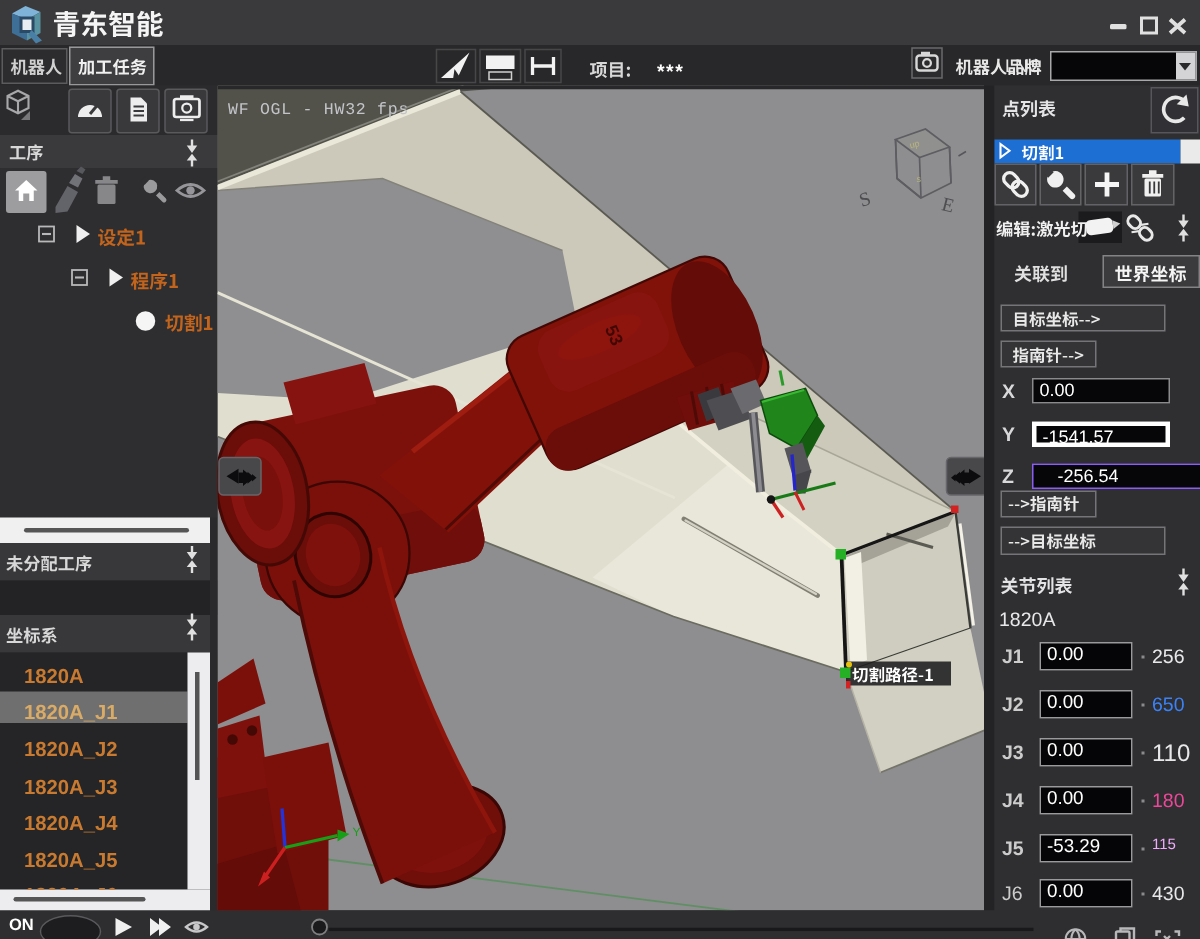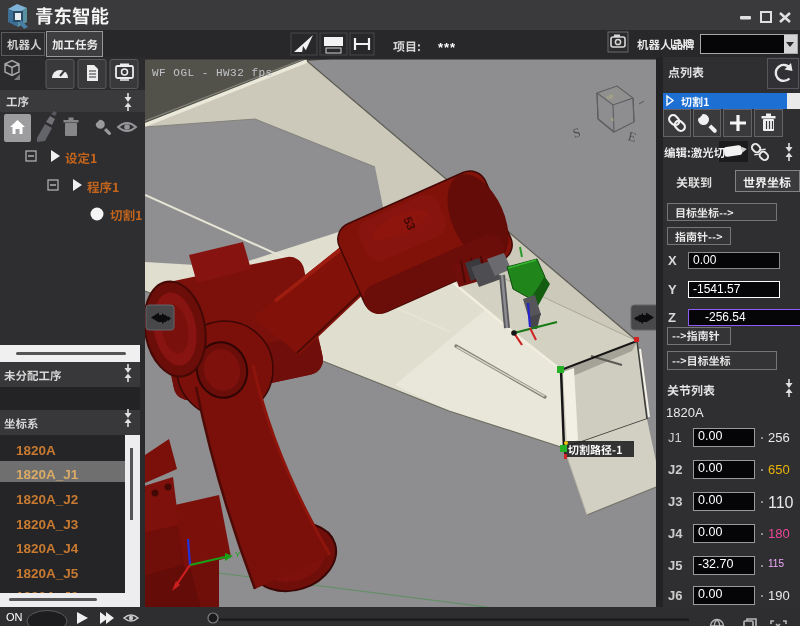--- a/index.html
+++ b/index.html
@@ -168,52 +168,52 @@
 <div class="abs" style="left:663px;top:109px;width:28px;height:28px;background:#3a3a3c;border:1px solid #636367"></div>
 <div class="abs" style="left:693px;top:109px;width:28px;height:28px;background:#3a3a3c;border:1px solid #636367"></div>
 <div class="abs" style="left:723px;top:109px;width:29px;height:28px;background:#3a3a3c;border:1px solid #636367"></div>
 <div class="abs" style="left:754px;top:109px;width:29px;height:28px;background:#3a3a3c;border:1px solid #636367"></div>
 <div class="abs" style="left:735px;top:170px;width:65px;height:22px;background:#3b3b3d;border:1px solid #838385"></div>
 <div class="abs" style="left:667px;top:203px;width:110px;height:18px;background:#343436;border:1px solid #757579"></div>
 <div class="abs" style="left:667px;top:227px;width:64px;height:18px;background:#343436;border:1px solid #757579"></div>
 <div class="abs" style="left:668px;top:253px;color:#d8d8da;font-size:13px;font-weight:bold">X</div>
 <div class="abs" style="left:688px;top:252px;width:92px;height:17px;background:#060608;border:1px solid #8a8a8c;color:#fff;font-size:12px;padding-left:4px">0.00</div>
 <div class="abs" style="left:668px;top:282px;color:#d8d8da;font-size:13px;font-weight:bold">Y</div>
-<div class="abs" style="left:688px;top:281px;width:92px;height:17px;background:#060608;border:1px solid #ffffff;color:#fff;font-size:12px;padding-left:4px">-1541.57</div>
+<div class="abs" style="left:688px;top:281px;width:92px;height:17px;background:#060608;border:3px solid #ffffff;color:#fff;font-size:12px;padding-left:4px">-1541.57</div>
 <div class="abs" style="left:668px;top:310px;color:#d8d8da;font-size:13px;font-weight:bold">Z</div>
 <div class="abs" style="left:688px;top:309px;width:116px;height:17px;background:#060608;border:1px solid #8b5cf6;color:#fff;font-size:12px;padding-left:16px">-256.54</div>
 <div class="abs" style="left:667px;top:327px;width:64px;height:18px;background:#343436;border:1px solid #757579"></div>
 <div class="abs" style="left:667px;top:351px;width:110px;height:19px;background:#343436;border:1px solid #757579"></div>
 <div class="abs" style="left:666px;top:405px;color:#e8e8ea;font-size:13px">1820A</div>
-<div class="abs" style="left:668px;top:430px;color:#ccc;font-size:13px;font-weight:normal">J1</div>
+<div class="abs" style="left:668px;top:430px;color:#ccc;font-size:13px;font-weight:bold">J1</div>
 <div class="abs" style="left:693px;top:428px;width:62px;height:19px;background:#050507;border:1px solid #9a9a9c;color:#fff;font-size:12.5px;padding-left:4px">0.00</div>
 <div class="abs" style="left:761px;top:437px;width:2px;height:2px;background:#8a8a8c"></div>
 <div class="abs" style="left:768px;top:430px;color:#e8e8ea;font-size:13px">256</div>
 <div class="abs" style="left:668px;top:462px;color:#ccc;font-size:13px;font-weight:bold">J2</div>
 <div class="abs" style="left:693px;top:460px;width:62px;height:19px;background:#050507;border:1px solid #9a9a9c;color:#fff;font-size:12.5px;padding-left:4px">0.00</div>
 <div class="abs" style="left:761px;top:469px;width:2px;height:2px;background:#8a8a8c"></div>
-<div class="abs" style="left:768px;top:462px;color:#eab308;font-size:13px">650</div>
+<div class="abs" style="left:768px;top:462px;color:#3b82f6;font-size:13px">650</div>
 <div class="abs" style="left:668px;top:494px;color:#ccc;font-size:13px;font-weight:bold">J3</div>
 <div class="abs" style="left:693px;top:492px;width:62px;height:19px;background:#050507;border:1px solid #9a9a9c;color:#fff;font-size:12.5px;padding-left:4px">0.00</div>
 <div class="abs" style="left:761px;top:501px;width:2px;height:2px;background:#8a8a8c"></div>
 <div class="abs" style="left:768px;top:494px;color:#e8e8ea;font-size:16px">110</div>
 <div class="abs" style="left:668px;top:526px;color:#ccc;font-size:13px;font-weight:bold">J4</div>
 <div class="abs" style="left:693px;top:524px;width:62px;height:19px;background:#050507;border:1px solid #9a9a9c;color:#fff;font-size:12.5px;padding-left:4px">0.00</div>
 <div class="abs" style="left:761px;top:533px;width:2px;height:2px;background:#8a8a8c"></div>
 <div class="abs" style="left:768px;top:526px;color:#ec4899;font-size:13px">180</div>
 <div class="abs" style="left:668px;top:558px;color:#ccc;font-size:13px;font-weight:bold">J5</div>
-<div class="abs" style="left:693px;top:556px;width:62px;height:19px;background:#050507;border:1px solid #9a9a9c;color:#fff;font-size:12.5px;padding-left:4px">-32.70</div>
+<div class="abs" style="left:693px;top:556px;width:62px;height:19px;background:#050507;border:1px solid #9a9a9c;color:#fff;font-size:12.5px;padding-left:4px">-53.29</div>
 <div class="abs" style="left:761px;top:565px;width:2px;height:2px;background:#8a8a8c"></div>
 <div class="abs" style="left:768px;top:558px;color:#f0abfc;font-size:10px">115</div>
-<div class="abs" style="left:668px;top:588px;color:#ccc;font-size:13px;font-weight:bold">J6</div>
+<div class="abs" style="left:668px;top:588px;color:#ccc;font-size:13px;font-weight:normal">J6</div>
 <div class="abs" style="left:693px;top:586px;width:62px;height:19px;background:#050507;border:1px solid #9a9a9c;color:#fff;font-size:12.5px;padding-left:4px">0.00</div>
 <div class="abs" style="left:761px;top:595px;width:2px;height:2px;background:#8a8a8c"></div>
-<div class="abs" style="left:768px;top:588px;color:#e8e8ea;font-size:13px">190</div>
+<div class="abs" style="left:768px;top:588px;color:#e8e8ea;font-size:13px">430</div>
 <div class="abs" style="left:0;top:607px;width:800px;height:19px;background:#2e2e30"></div>
-<div class="abs" style="left:6px;top:611px;color:#fff;font-size:11px;font-weight:normal">ON</div>
+<div class="abs" style="left:6px;top:611px;color:#fff;font-size:11px;font-weight:bold">ON</div>
 <svg style="position:absolute;left:0;top:0;pointer-events:none" width="800" height="626">
     <g transform="translate(6,3)">
 <polygon points="2,6 11,1 21,5 12,10" fill="#7fb3d8"></polygon>
 <polygon points="2,6 12,10 12,24 2,19" fill="#3e6f96"></polygon>
 <polygon points="12,10 21,5 21,19 12,24" fill="#58919f"></polygon>
 <rect x="7" y="8" width="10" height="11" fill="#2a4a66"></rect>
 <rect x="9" y="10" width="6" height="7" fill="#e8eef2"></rect>
 <polygon points="15,17 22,24 18,26 13,20" fill="#4a7fa5"></polygon>
 </g>
     <rect x="740" y="16" width="11" height="3.5" rx="1" fill="#e0e0e0"></rect>

